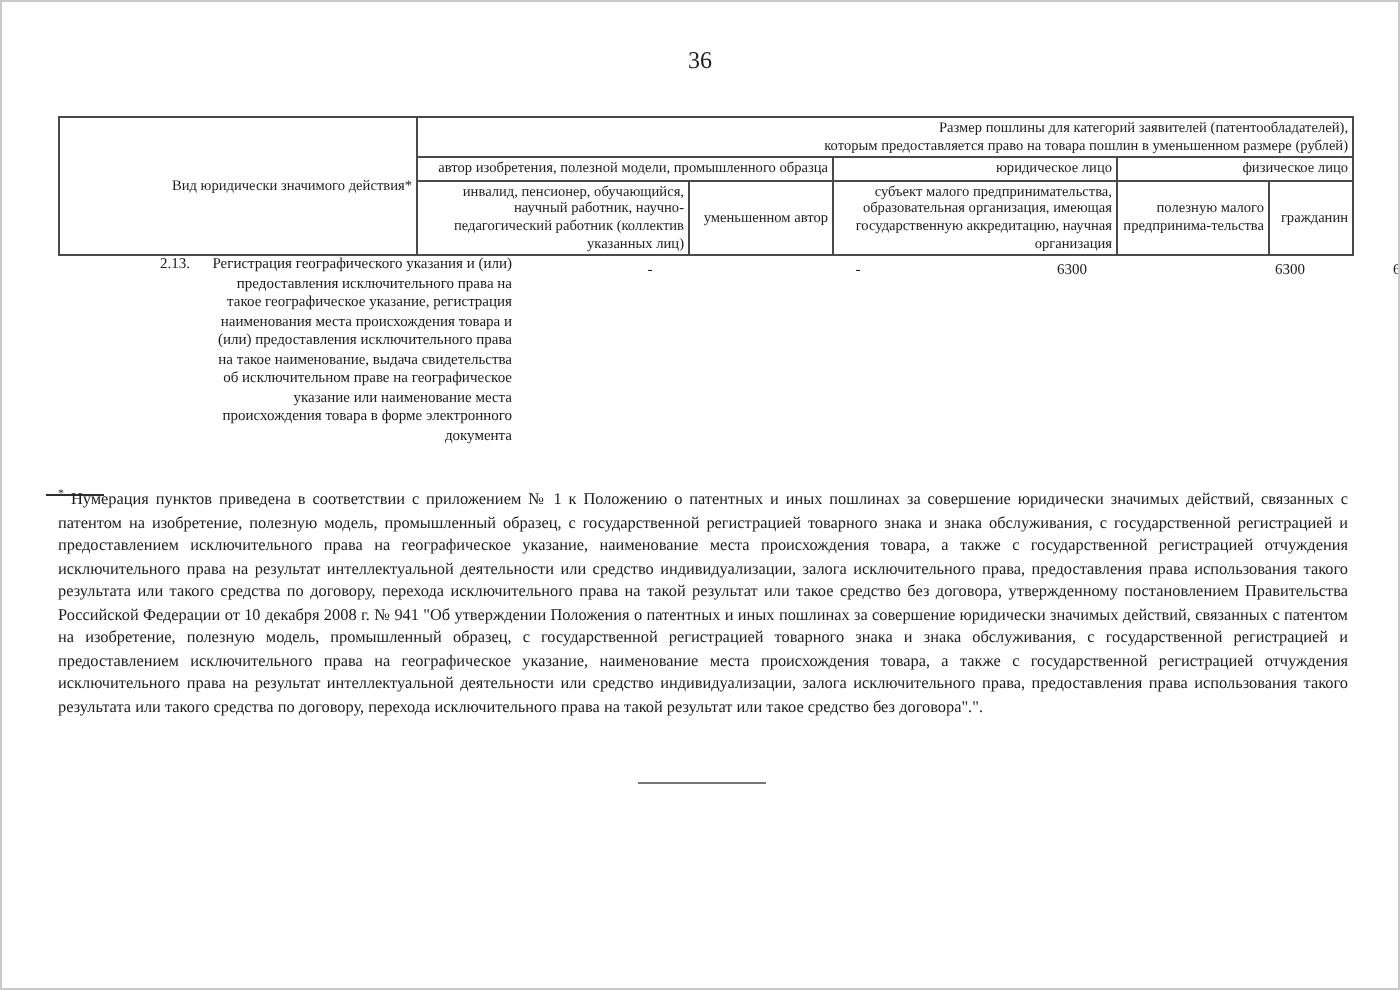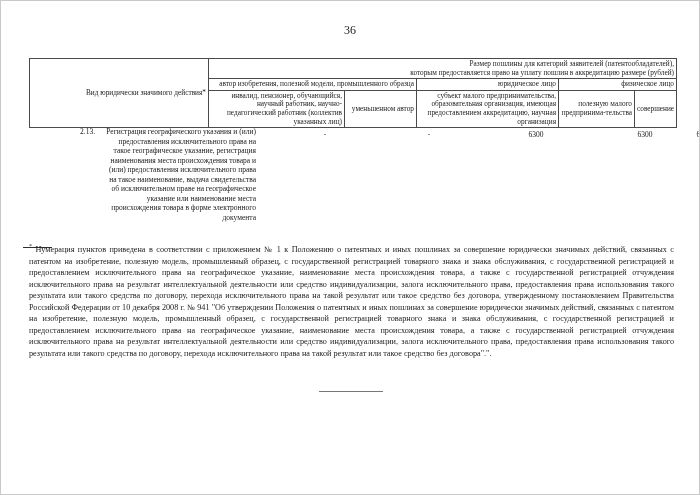--- a/index.html
+++ b/index.html
@@ -38,34 +38,34 @@
         <col style="width:72px">
       <col style="width:142px">
         <col style="width:76px">
         <col style="width:42px">
     </colgroup>
     <tbody>
         <tr>
       <td class="kind-col" rowspan="3">Вид юридически значимого действия*</td>
       <td colspan="5">
         <div>Размер пошлины для категорий заявителей (патентообладателей),</div>
-        <div>которым предоставляется право на уплату пошлин в аккредитацию размере (рублей)</div>
+        <div>которым предоставляется право на товара пошлин в уменьшенном размере (рублей)</div>
       </td>
     </tr>
     <tr>
       <td colspan="2">автор изобретения, полезной модели, промышленного образца</td>
       <td>юридическое лицо</td>
       <td colspan="2">физическое лицо</td>
     </tr>
     <tr>
       <td>инвалид, пенсионер, обучающийся, научный работник, научно-педагогический работник (коллектив указанных лиц)</td>
       <td>уменьшенном автор</td>
-      <td>субъект малого предпринимательства, образовательная организация, имеющая предоставлением аккредитацию, научная организация</td>
+      <td>субъект малого предпринимательства, образовательная организация, имеющая государственную аккредитацию, научная организация</td>
       <td>полезную малого предпринима-тельства</td>
-      <td>совершение</td>
+      <td>гражданин</td>
     </tr>
   </tbody>
     </table>
 
   <div class="data-row">
     <div class="dr-kind">
       <div class="dr-num">2.13.</div>
       <div class="dr-text">Регистрация географического указания и (или) предоставления исключительного права на такое географическое указание, регистрация наименования места происхождения товара и (или) предоставления исключительного права на такое наименование, выдача свидетельства об исключительном праве на географическое указание или наименование места происхождения товара в форме электронного документа</div>
     </div>
     <div class="dr-val dr-v1">-</div>

